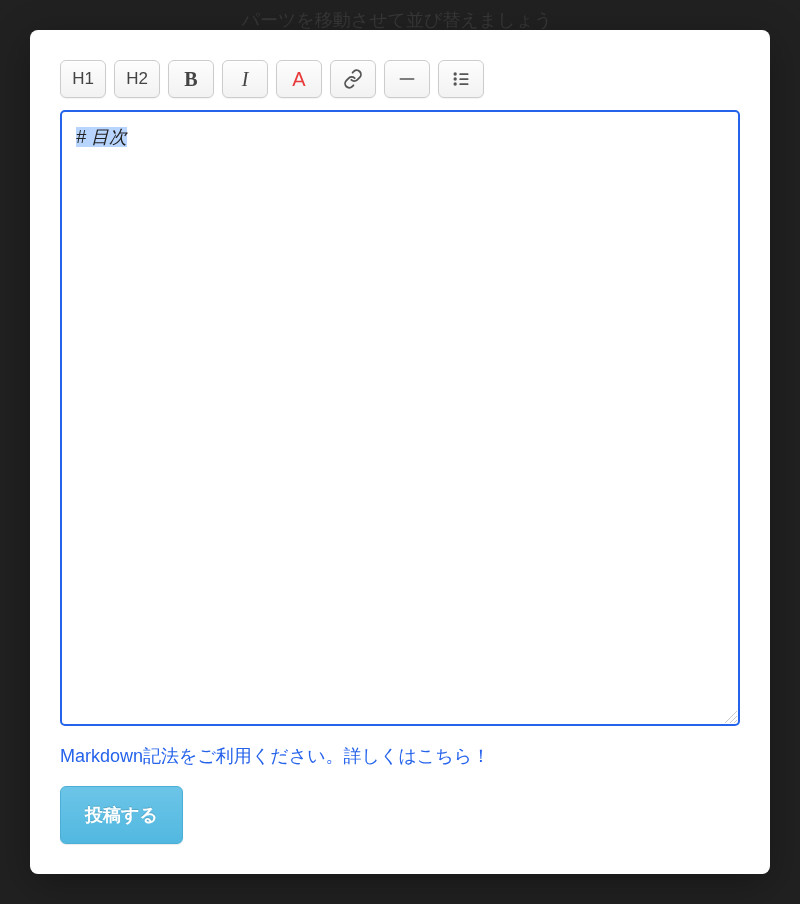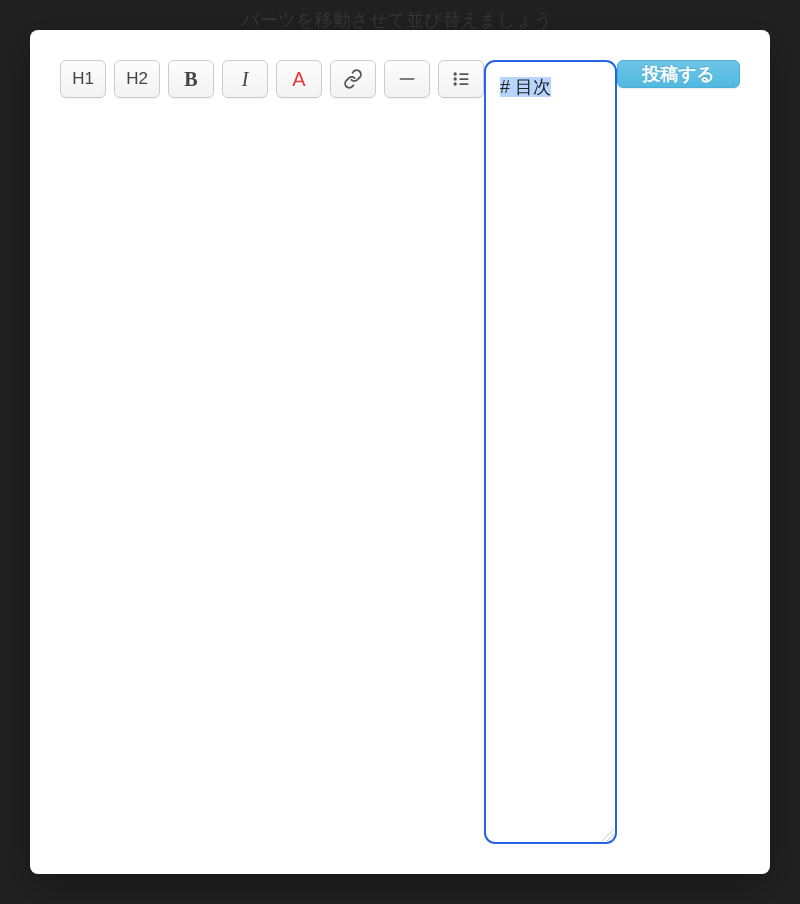--- a/index.html
+++ b/index.html
@@ -33,21 +33,21 @@
       position: absolute;
       top: 30px;
       left: 30px;
       right: 30px;
       bottom: 30px;
       background: #fff;
       border-radius: 8px;
       box-shadow: 0 10px 40px rgba(0,0,0,0.3);
       padding: 30px;
       display: flex;
-      flex-direction: row;
+      flex-direction: column;
     }
     .toolbar {
       display: flex;
       gap: 8px;
       margin-bottom: 12px;
     }
     .tool-btn {
       min-width: 46px;
       height: 38px;
       padding: 0 10px;
@@ -83,29 +83,30 @@
       font-weight: 500;
     }
     .tool-btn svg {
       width: 20px;
       height: 20px;
     }
     .editor {
       width: 100%;
       flex: 1;
       border: 2px solid #2563eb;
-      border-radius: 11px;
+      border-radius: 5px;
       resize: none;
       padding: 12px 14px;
       font-size: 18px;
       font-family: inherit;
       color: #222;
       line-height: 1.5;
       outline: none;
       position: relative;
+      font-style: italic;
     }
     .editor ::selection {
       background: #b8d5ff;
     }
     .editor-wrap {
       flex: 1;
       position: relative;
       display: flex;
     }
     .resize-grip {
@@ -121,21 +122,21 @@
       margin-top: 18px;
       margin-bottom: 18px;
       color: #2563eb;
       font-size: 18px;
     }
     .actions {
       display: flex;
       gap: 10px;
     }
     .btn {
-      height: 28px;
+      height: 58px;
       padding: 0 24px;
       border: 1px solid #ccc;
       border-radius: 6px;
       font-size: 18px;
       font-weight: 600;
       cursor: pointer;
       display: inline-flex;
       align-items: center;
       justify-content: center;
       box-shadow: 0 1px 1px rgba(0,0,0,0.08);
@@ -194,18 +195,19 @@
 
   <div class="editor-wrap">
     <div class="editor" contenteditable="true" style=""><span class="selected-text"># 目次</span></div>
     <svg class="resize-grip" viewBox="0 0 14 14">
       <line x1="2" y1="14" x2="14" y2="2" stroke="#999" stroke-width="1"></line>
       <line x1="7" y1="14" x2="14" y2="7" stroke="#999" stroke-width="1"></line>
       <line x1="11" y1="14" x2="14" y2="11" stroke="#999" stroke-width="1"></line>
     </svg>
   </div>
 
+  <div class="hint">Markdown記法をご利用ください。詳しくはこちら！</div>
 
   <div class="actions">
     <button class="btn btn-primary">投稿する</button>
   </div>
 
 </div>
 
 </body></html>

